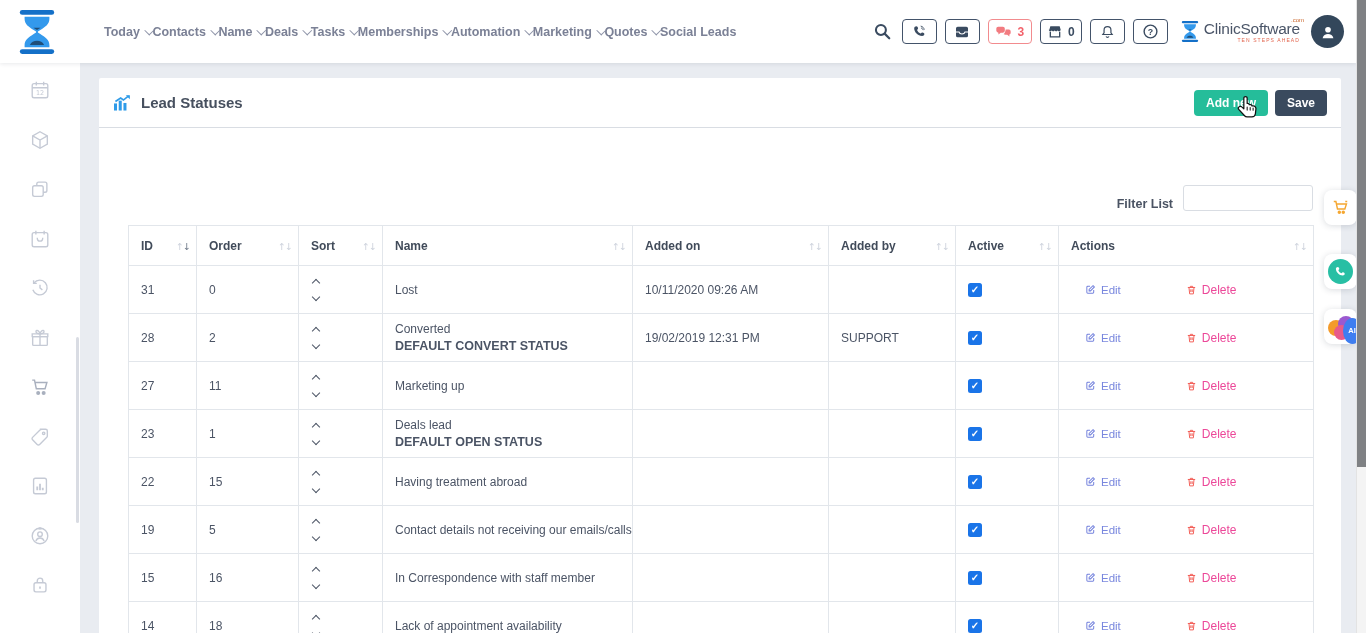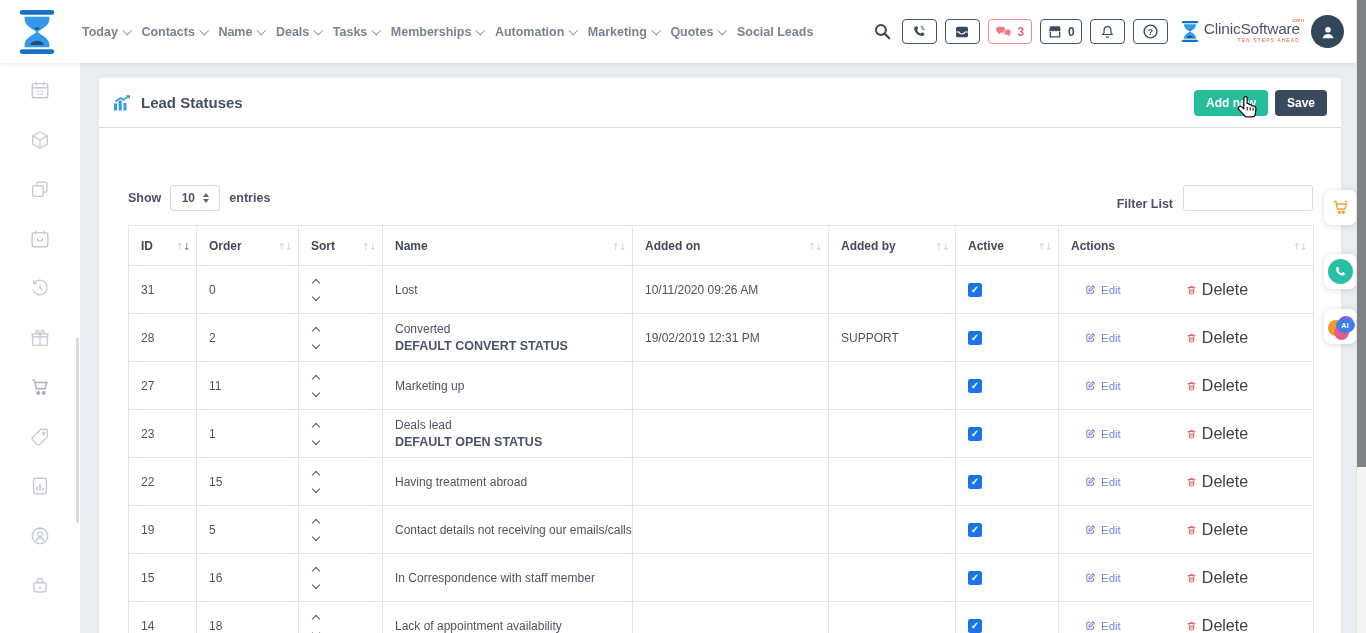--- a/index.html
+++ b/index.html
@@ -1,20 +1,20 @@
 <!DOCTYPE html>
 <html><head>
 <meta charset="utf-8">
 <style>
 *{margin:0;padding:0;box-sizing:border-box}
 html,body{width:1366px;height:633px;overflow:hidden;background:#e9ecf1;font-family:"Liberation Sans",sans-serif}
 
 .navbar{position:absolute;top:0;left:0;width:1356px;height:63px;background:#fff;box-shadow:0 1px 4px rgba(30,40,60,.10);display:flex;align-items:center;z-index:30}
 .logo{margin-left:16px;flex:0 0 auto;display:block}
-.menu{display:flex;align-items:flex-end;margin-left:24px;gap:11px}
+.menu{display:flex;align-items:flex-end;margin-left:46px;}
 .menu-item{display:flex;align-items:center;gap:6px;font-size:12.5px;font-weight:700;color:#7b8196;cursor:pointer;white-space:nowrap}
 .chev{width:6.5px;height:6.5px;border-right:1.6px solid #8d93a7;border-bottom:1.6px solid #8d93a7;transform:rotate(45deg);margin-top:-3px}
 .nav-right{display:flex;align-items:center;margin-left:auto;margin-right:12px;gap:8px}
 .icon-btn{height:25px;min-width:35px;border:1.6px solid #43536a;border-radius:4px;display:flex;align-items:center;justify-content:center;gap:5px;background:#fff;cursor:pointer}
 .icon-btn.salmon{border-color:#f28b8e}
 .badge-num{font-size:12px;font-weight:700;color:#f2626b}
 .count-num{font-size:12px;font-weight:700;color:#3a4b60}
 .brand{display:flex;align-items:flex-end;gap:4px;margin-left:4px;cursor:pointer}
 .brand-text{display:flex;flex-direction:column;line-height:1}
 .brand-row{display:flex;align-items:flex-start;position:relative}
@@ -55,32 +55,32 @@
 .updown{display:flex;flex-direction:column;gap:8px;padding-left:2px;width:12px}
 .caret{width:6px;height:6px;border-right:1.7px solid #4d5666;border-bottom:1.7px solid #4d5666;cursor:pointer}
 .caret.up{transform:rotate(-135deg)}
 .caret.dn{transform:rotate(45deg)}
 .name-sub{font-size:12.5px;font-weight:700;margin-top:3px}
 .checkbox{width:14px;height:14px;background:#1a74e8;border-radius:2.5px;display:flex;align-items:center;justify-content:center;cursor:pointer}
 .checkbox::after{content:"✓";color:#fff;font-size:10px;font-weight:700}
 .actions{display:flex;align-items:center;gap:65px;padding-left:14px}
 .link{display:flex;align-items:center;gap:5px;font-size:12px;font-weight:400;cursor:pointer}
 .link.edit{color:#7987de;font-size:11.5px}
-.link.delete{color:#404040;font-size:16px}
+.link.delete{color:#ec4899;font-size:12px}
 
 .float-box{position:absolute;width:33px;height:35px;background:#fff;border-radius:8px;box-shadow:0 1px 6px rgba(50,60,80,.18);display:flex;align-items:center;justify-content:center;z-index:40;cursor:pointer}
 #float-cart{top:190px;left:1324px}
 #float-phone{top:254px;left:1324px}
 #float-ai{top:309px;left:1324px}
 .teal-circle{width:25px;height:25px;border-radius:50%;background:#28bfa4;display:flex;align-items:center;justify-content:center}
 .ai-wrap{position:relative;width:26px;height:26px}
 .ai-blob1{position:absolute;left:0;top:6px;width:16px;height:16px;border-radius:50%;background:#f49b2b}
 .ai-blob2{position:absolute;right:0;top:2px;width:16px;height:16px;border-radius:50%;background:#9b59d0}
 .ai-blob3{position:absolute;left:6px;bottom:0;width:15px;height:15px;border-radius:50%;background:#e85a8a}
-.ai-core{position:absolute;left:8px;top:4px;width:19px;height:15px;border-radius:50%;background:#3f7ef0;display:flex;align-items:center;justify-content:center;color:#fff;font-size:7.5px;font-weight:700}
+.ai-core{position:absolute;left:15px;top:4px;width:19px;height:26px;border-radius:50%;background:#3f7ef0;display:flex;align-items:center;justify-content:center;color:#fff;font-size:7.5px;font-weight:700}
 
 .scrollbar{position:absolute;right:0;top:0;width:10px;height:633px;background:#f4f4f4;border-left:1px solid #e3e3e3;z-index:50}
 .scroll-thumb{position:absolute;top:0;left:0;width:100%;height:467px;background:#7f8184}
 
 .cursor{position:absolute;left:1237px;top:95px;z-index:100;pointer-events:none}
 </style>
 </head>
 <body>
 
 <nav class="navbar">
@@ -290,31 +290,20 @@
         </svg>
       <span>Lead Statuses</span>
     </div>
     <div class="header-buttons">
       <button class="btn teal">Add new</button>
       <button class="btn navy">Save</button>
     </div>
   </div>
   <div class="card-body">
     <div class="controls">
-      <div class="show-group">
-        <span>Show</span>
-        <div class="page-select">
-          <span>10</span>
-          <span class="spinner">
-              <i class="up"></i>
-              <i class="dn"></i>
-            </span>
-        </div>
-        <span>entries</span>
-      </div>
       <div class="filter-group">
         <span>Filter List</span>
         <input class="filter-input" value="" style="">
       </div>
     </div>
     <table>
       <colgroup>
           <col style="width:68px">
           <col style="width:102px">
           <col style="width:84px">

